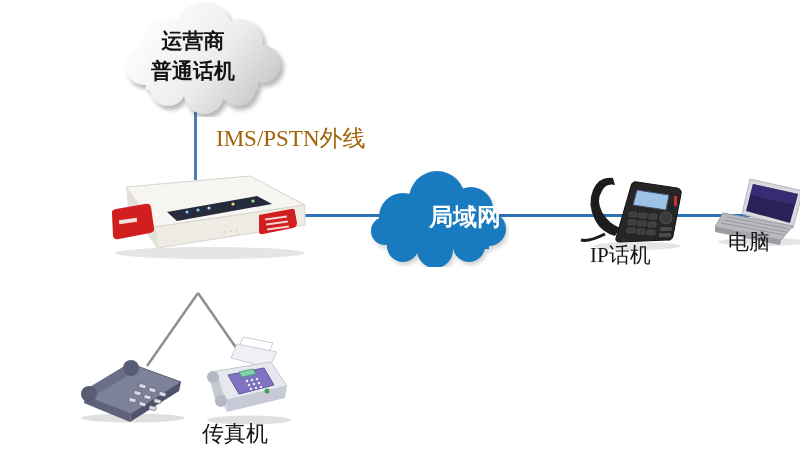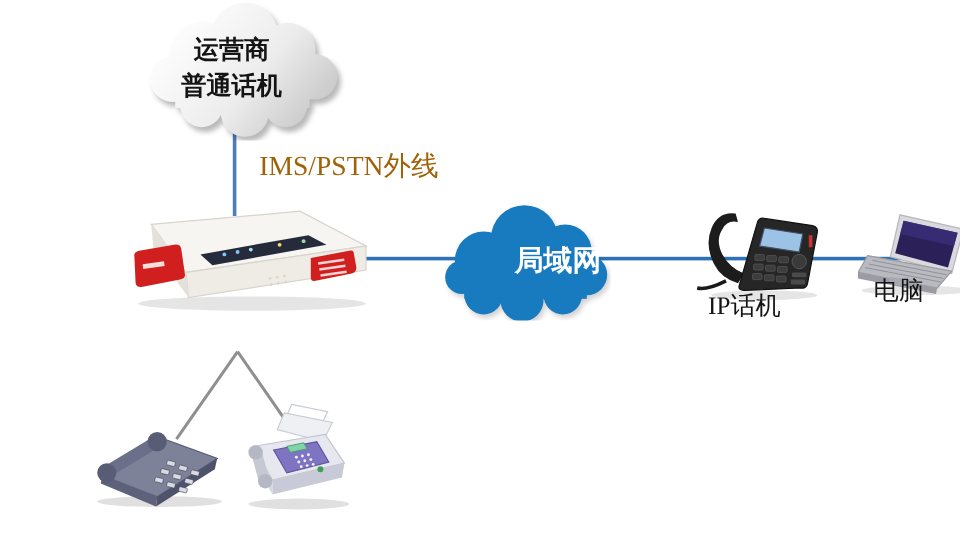--- a/index.html
+++ b/index.html
@@ -225,14 +225,15 @@
       <circle cx="50" cy="53" r="1.2"></circle>
         <circle cx="55" cy="52" r="1.2"></circle>
         <circle cx="60" cy="51" r="1.2"></circle>
     </g>
     <circle cx="66" cy="55" r="2.5" fill="#3f9d57"></circle>
 
     <line x1="13" y1="42" x2="19" y2="64" stroke="#c6c8d2" stroke-width="9" stroke-linecap="round"></line>
     <circle cx="12" cy="41" r="6" fill="#b4b7c4"></circle>
     <circle cx="20" cy="65" r="6" fill="#b4b7c4"></circle>
   </svg>
+  <div class="abs bottom-label fax-label">传真机</div>
 
 </div>
 
 </body></html>

